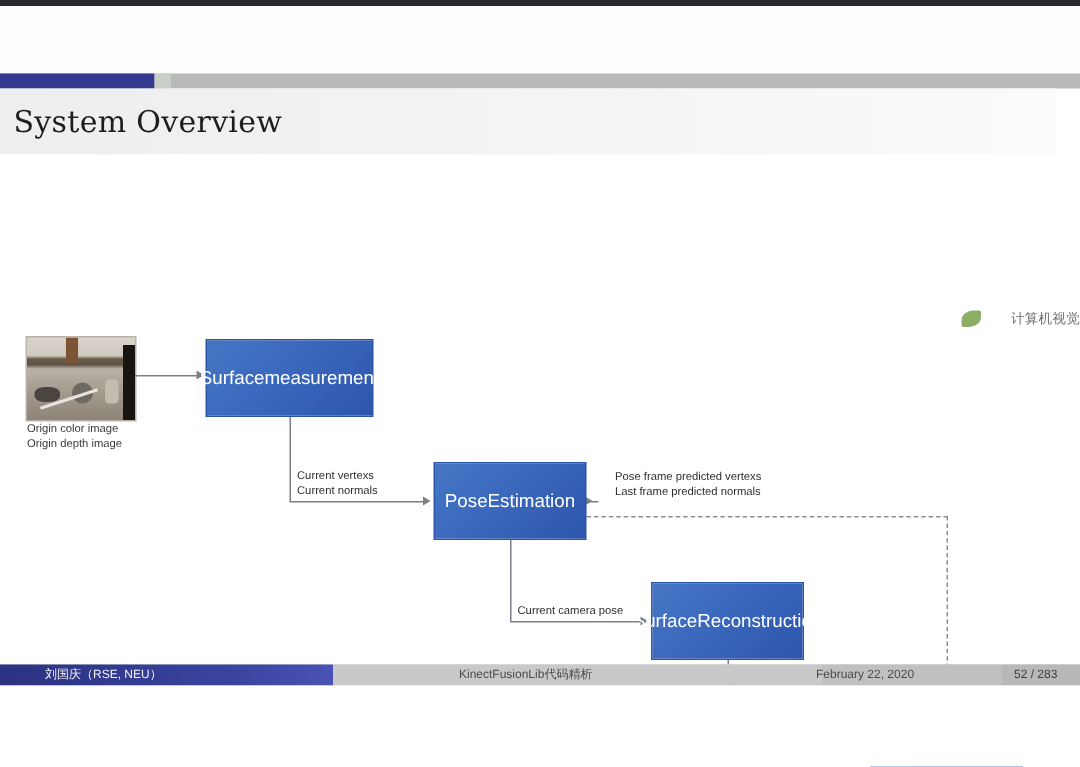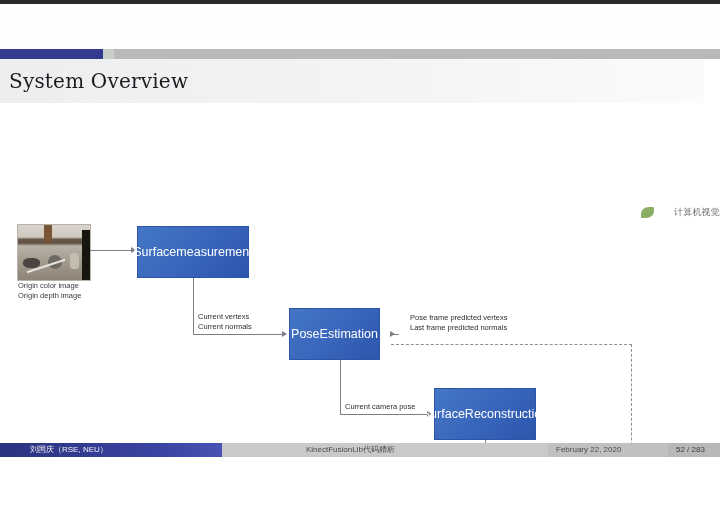--- a/index.html
+++ b/index.html
@@ -47,21 +47,21 @@
   .thumb-caption{position:absolute;left:18px;top:178px;width:130px;font-size:7.5px;color:#3a3a3a;line-height:10px;}
 
   
   .box{position:absolute;color:#ffffff;display:flex;flex-direction:row;align-items:center;
        justify-content:center;text-align:center;font-size:12.5px;line-height:16px;
        background:linear-gradient(135deg,#4576c4 0%,#3a68bd 45%,#2d55ac 100%);
        border:1px solid #2c54a8;box-sizing:border-box;}
   .box span{display:block;}
 
   #box-sm{left:137px;top:123px;width:112px;height:52px;}
-  #box-pe{left:289px;top:205px;width:91px;height:52px;text-align:center;}
+  #box-pe{left:289px;top:205px;width:102px;height:52px;text-align:center;}
   #box-sr{left:434px;top:285px;width:102px;height:52px;}
   #box-sp{left:580px;top:367px;width:102px;height:52px;}
 
   
   .ln{position:absolute;background:#7a7f88;}
   .lnh{height:1px;}
   .lnv{width:1px;}
   .arrow{position:absolute;width:0;height:0;border-top:3.5px solid transparent;
          border-bottom:3.5px solid transparent;border-left:5px solid #7a7f88;}
   .dash-v{position:absolute;width:0;border-left:1px dashed #8a8f98;}
@@ -72,21 +72,21 @@
   
   .footer{position:absolute;left:0;top:443px;width:720px;height:14px;background:#c6c6c6;}
   .footer .seg-author{position:absolute;left:0;top:0;width:222px;height:14px;
         background:linear-gradient(to right,#2b3280 0%,#3a43a0 70%,#4a53b3 100%);}
   .footer .seg-mid{position:absolute;left:222px;top:0;width:326px;height:14px;background:#c9c9c9;}
   .footer .seg-date{position:absolute;left:548px;top:0;width:120px;height:14px;background:#c0c0c0;}
   .footer .seg-page{position:absolute;left:668px;top:0;width:52px;height:14px;background:#b8b8b8;}
   .footer .ft{position:absolute;font-size:8px;line-height:14px;white-space:nowrap;}
   .f-author{left:30px;top:0;color:#f2f2f5;}
   .f-mid{left:306px;top:0;color:#4b4b4b;}
-  .f-date{left:556px;top:0;color:#4b4b4b;}
+  .f-date{left:544px;top:0;color:#4b4b4b;}
   .f-page{left:676px;top:0;color:#3f3f3f;}
 
   
   .bottom{position:absolute;left:0;top:457px;width:720px;height:54px;background:#ffffff;}
 </style>
 </head>
 <body>
 
 <div id="slide">
 

